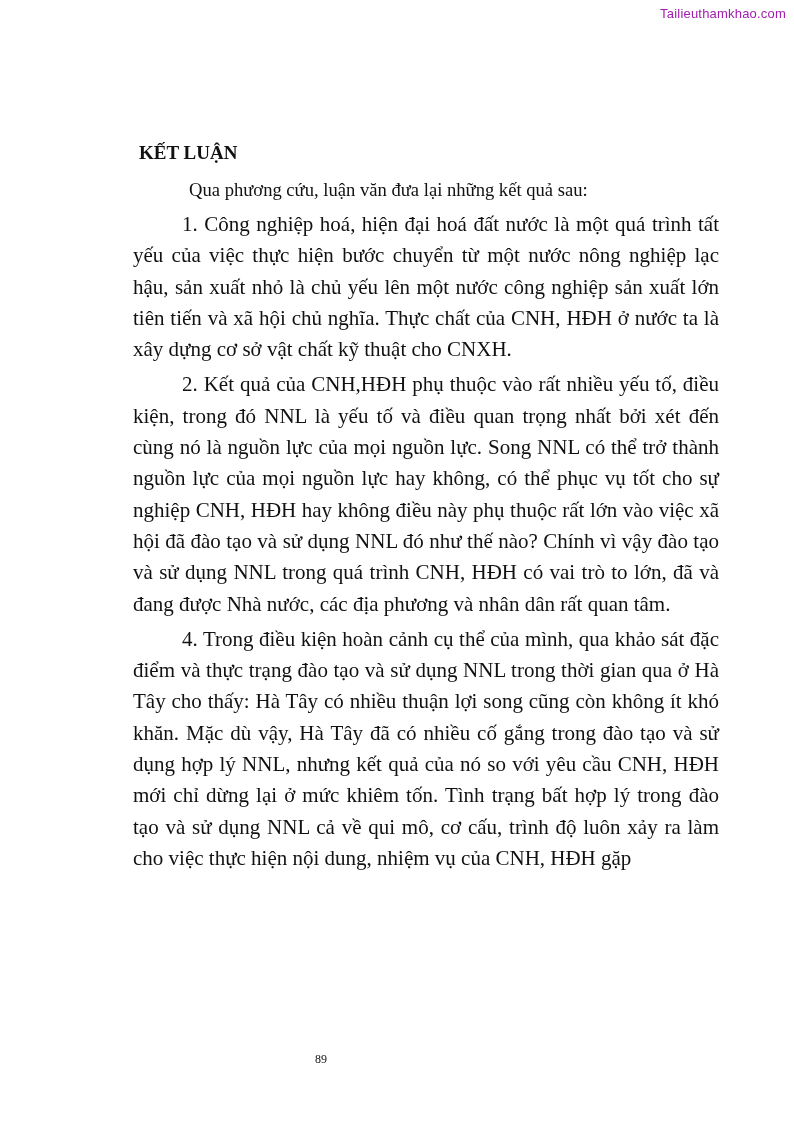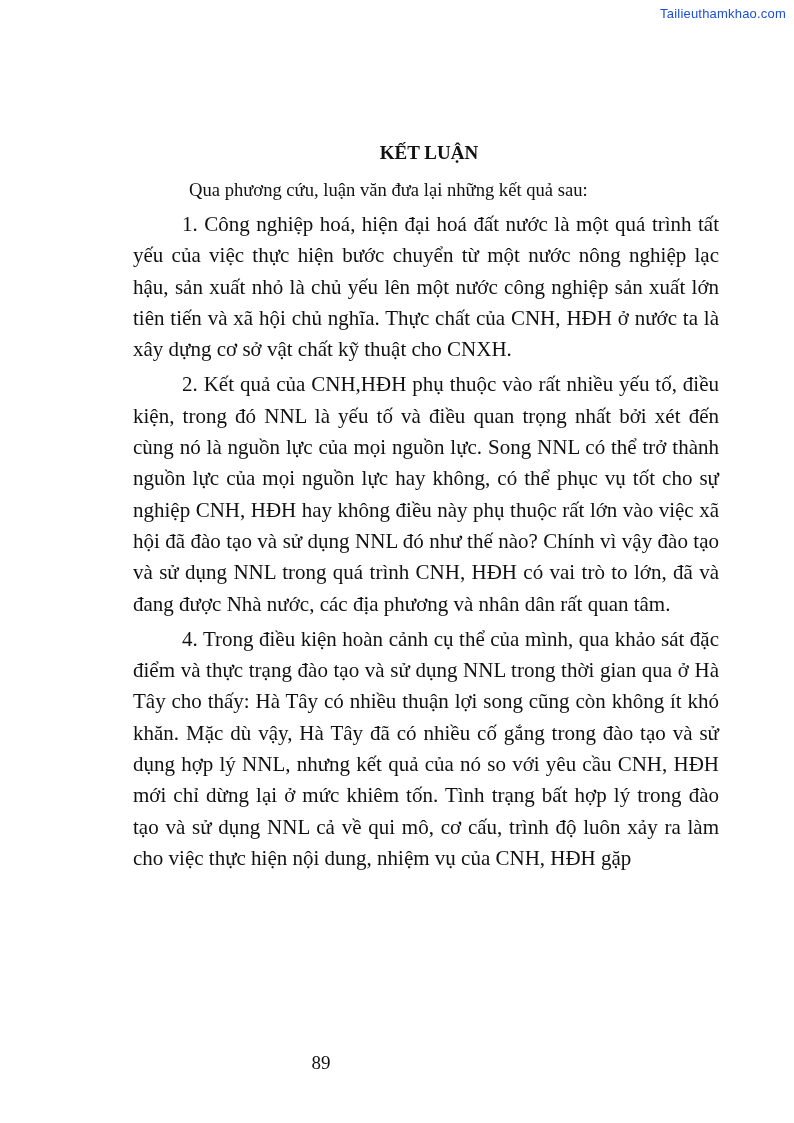--- a/index.html
+++ b/index.html
@@ -1,24 +1,24 @@
 <!DOCTYPE html>
 <html><head>
   <meta charset="utf-8">
   <style>
     html, body { margin: 0; padding: 0; background: #ffffff; }
     body { width: 794px; height: 1123px; position: relative; overflow: hidden;
            font-family: "Liberation Serif", "DejaVu Serif", serif; color: #111; }
     .watermark { position: absolute; top: 6px; right: 8px; font-family: "Liberation Sans", "DejaVu Sans", sans-serif;
-                 font-size: 13px; color: #1d4ed8; letter-spacing: 0.2px; }
+                 font-size: 13px; color: #a21caf; letter-spacing: 0.2px; }
     .page { position: absolute; left: 133px; top: 137px; width: 586px; }
-    .title { text-align: center; font-weight: bold; font-size: 19px; margin: 0 0 6px 0; line-height: 31px; padding-left: 6px; }
+    .title { text-align: left; font-weight: bold; font-size: 19px; margin: 0 0 6px 0; line-height: 31px; padding-left: 6px; }
     .intro { font-size: 18.6px; line-height: 31px; margin: 0 0 4px 0; text-indent: 56px; }
     .para { font-size: 21px; line-height: 31.3px; text-align: justify; text-indent: 49px; margin: 0 0 4px 0; }
-    .page-number { position: absolute; top: 1052px; left: 0; width: 642px; text-align: center; font-size: 19px; }
+    .page-number { position: absolute; top: 1052px; left: 0; width: 642px; text-align: center; font-size: 12px; }
   </style>
 </head>
 <body>
 
 <div class="watermark">Tailieuthamkhao.com</div>
 
 <div class="page">
   <div class="title">KẾT LUẬN</div>
   <p class="intro">Qua phương cứu, luận văn đưa lại những kết quả sau:</p>
   <p class="para">1. Công nghiệp hoá, hiện đại hoá đất nước là một quá trình tất yếu của việc thực hiện bước chuyển từ một nước nông nghiệp lạc hậu, sản xuất nhỏ là chủ yếu lên một nước công nghiệp sản xuất lớn tiên tiến và xã hội chủ nghĩa. Thực chất của CNH, HĐH ở nước ta là xây dựng cơ sở vật chất kỹ thuật cho CNXH.</p>

